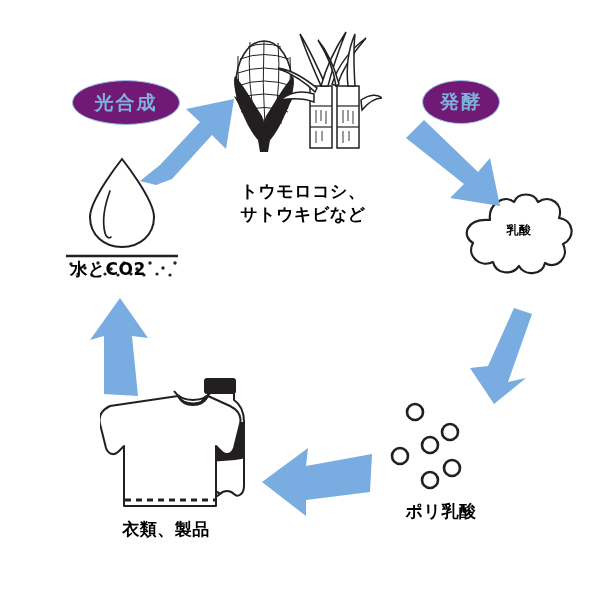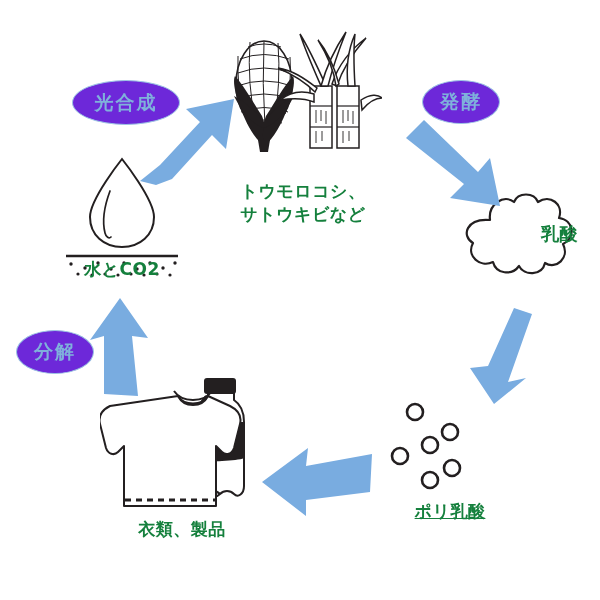--- a/index.html
+++ b/index.html
@@ -13,36 +13,36 @@
   #stage {
     position: relative;
     width: 600px;
     height: 600px;
     background: #ffffff;
     overflow: hidden;
   }
   .caption {
     position: absolute;
     text-align: center;
-    color: #15803d;
+    color: #000000;
     font-weight: bold;
     font-size: 17px;
     line-height: 1.35;
     letter-spacing: 0.5px;
     white-space: pre-line;
     font-family: "DejaVu Sans", "Liberation Sans", sans-serif;
   }
   .oval-label {
     position: absolute;
     display: flex;
     align-items: center;
     justify-content: center;
     border: 1.4px solid #9cc3e3;
     border-radius: 50%;
-    background: #6d28d9;
+    background: #701a75;
     color: #7fb1db;
     font-weight: bold;
     font-size: 19px;
     letter-spacing: 2px;
     font-family: "DejaVu Sans", "Liberation Sans", sans-serif;
     box-sizing: border-box;
   }
   .arrow-svg {
     position: absolute;
     overflow: visible;
@@ -130,35 +130,35 @@
                C 58 2, 74 2, 78 12
                C 90 4, 104 14, 99 28
                C 114 30, 116 48, 103 54
                C 110 68, 96 80, 85 73
                C 82 86, 64 86, 59 76
                C 52 86, 36 84, 33 72
                C 20 78, 6 66, 13 53
                C 1 46, 6 28, 30 30 Z" fill="#ffffff" stroke="#231f20" stroke-width="2.2" stroke-linejoin="round"></path>
     </svg>
   </div>
-  <div class="caption" style="left:460px; top:222px; width:118px; font-size:18px;text-align:right;">乳酸</div>
+  <div class="caption" style="left:460px; top:222px; width:118px; font-size:12px;">乳酸</div>
 
   <div class="art" style="left:388px; top:398px; width:90px; height:96px;">
     <svg width="90" height="96" viewBox="0 0 90 96">
       <g fill="#ffffff" stroke="#231f20" stroke-width="2.6">
         <circle cx="27" cy="14" r="8"></circle>
         <circle cx="62" cy="34" r="8"></circle>
         <circle cx="42" cy="47" r="8"></circle>
         <circle cx="12" cy="58" r="8"></circle>
         <circle cx="64" cy="70" r="8"></circle>
         <circle cx="42" cy="82" r="8"></circle>
       </g>
     </svg>
   </div>
-  <div class="caption" style="left:385px; top:500px; width:130px;text-decoration:underline;">ポリ乳酸</div>
+  <div class="caption" style="left:376px; top:500px; width:130px;">ポリ乳酸</div>
 
   <div class="art" style="left:100px; top:374px; width:156px; height:140px;">
     <svg width="156" height="140" viewBox="0 0 156 140">
 
       <g>
         <path d="M108 18 L 134 18 L 134 26
                  C 140 30, 144 38, 144 48
                  L 144 112
                  C 144 120, 138 124, 134 120
                  C 130 116, 124 116, 120 120
@@ -189,21 +189,21 @@
                C 8 82, 2 80, 0 74
                L -6 50
                C -8 42, -4 36, 4 32 Z" fill="#ffffff" stroke="#231f20" stroke-width="2" stroke-linejoin="round" transform="translate(6,0)"></path>
 
       <path d="M78 22 C 84 34, 102 34, 108 22" fill="none" stroke="#231f20" stroke-width="2"></path>
       <path d="M74 17 C 82 29, 104 29, 112 17" fill="none" stroke="#231f20" stroke-width="2"></path>
 
       <line x1="25" y1="126" x2="116" y2="126" stroke="#231f20" stroke-width="3.2" stroke-dasharray="6 5"></line>
     </svg>
   </div>
-  <div class="caption" style="left:108px; top:518px; width:148px;">衣類、製品</div>
+  <div class="caption" style="left:92px; top:518px; width:148px;">衣類、製品</div>
 
   <div class="art" style="left:62px; top:155px; width:120px; height:105px;">
     <svg width="120" height="105" viewBox="0 0 120 105">
       <path d="M60 4
                C 60 4, 28 44, 28 62
                C 28 80, 42 92, 60 92
                C 78 92, 92 80, 92 62
                C 92 44, 60 4, 60 4 Z" fill="#ffffff" stroke="#231f20" stroke-width="2"></path>
       <path d="M48 36 C 42 52, 40 66, 43 78 C 44 82, 47 84, 49 82" fill="none" stroke="#231f20" stroke-width="1.7" stroke-linecap="round"></path>
       <line x1="4" y1="101" x2="116" y2="101" stroke="#231f20" stroke-width="2.4"></line>
@@ -225,21 +225,21 @@
           <circle cx="30" cy="17" r="1.6"></circle>
         <circle cx="43" cy="16" r="1.6"></circle>
           <circle cx="56" cy="17" r="1.6"></circle>
         <circle cx="69" cy="16" r="1.6"></circle>
           <circle cx="82" cy="17" r="1.6"></circle>
         <circle cx="95" cy="16" r="1.6"></circle>
           <circle cx="108" cy="17" r="1.6"></circle>
       </g>
     </svg>
   </div>
-  <div class="caption" style="left:58px; top:258px; width:128px;">水とCO2</div>
+  <div class="caption" style="left:44px; top:258px; width:128px;">水とCO2</div>
 
   <svg class="arrow-svg" style="left:138px; top:95px; width:100px; height:90px;" width="100" height="90" viewBox="0 0 100 90">
     <path d="M2 86 L 22 70 L 62 27 L 48 14 L 96 4 L 88 54 L 74 40 L 34 84 L 18 90 Z" fill="#79ace0"></path>
   </svg>
   <div class="oval-label" style="left:72px; top:80px; width:108px; height:45px;">光合成</div>
 
   <svg class="arrow-svg" style="left:402px; top:110px; width:110px; height:100px;" width="110" height="100" viewBox="0 0 110 100">
     <path d="M4 28 L 22 10 L 76 62 L 88 48 L 98 96 L 48 88 L 62 74 Z" fill="#79ace0"></path>
   </svg>
   <div class="oval-label" style="left:422px; top:80px; width:78px; height:44px;">発酵</div>
@@ -248,15 +248,14 @@
     <path d="M62 2 L 80 8 L 56 76 L 74 72 L 42 98 L 18 62 L 36 60 Z" fill="#79ace0"></path>
   </svg>
 
   <svg class="arrow-svg" style="left:262px; top:444px; width:112px; height:72px;" width="112" height="72" viewBox="0 0 112 72">
     <path d="M0 38 L 46 4 L 44 22 L 110 10 L 108 48 L 44 56 L 44 72 Z" fill="#79ace0"></path>
   </svg>
 
   <svg class="arrow-svg" style="left:90px; top:298px; width:62px; height:100px;" width="62" height="100" viewBox="0 0 62 100">
     <path d="M30 0 L 58 40 L 42 38 L 48 98 L 14 96 L 14 38 L 0 42 Z" fill="#79ace0"></path>
   </svg>
-  <div class="oval-label" style="left:16px; top:330px; width:78px; height:44px;">分解</div>
 
 </div>
 
 </body></html>

